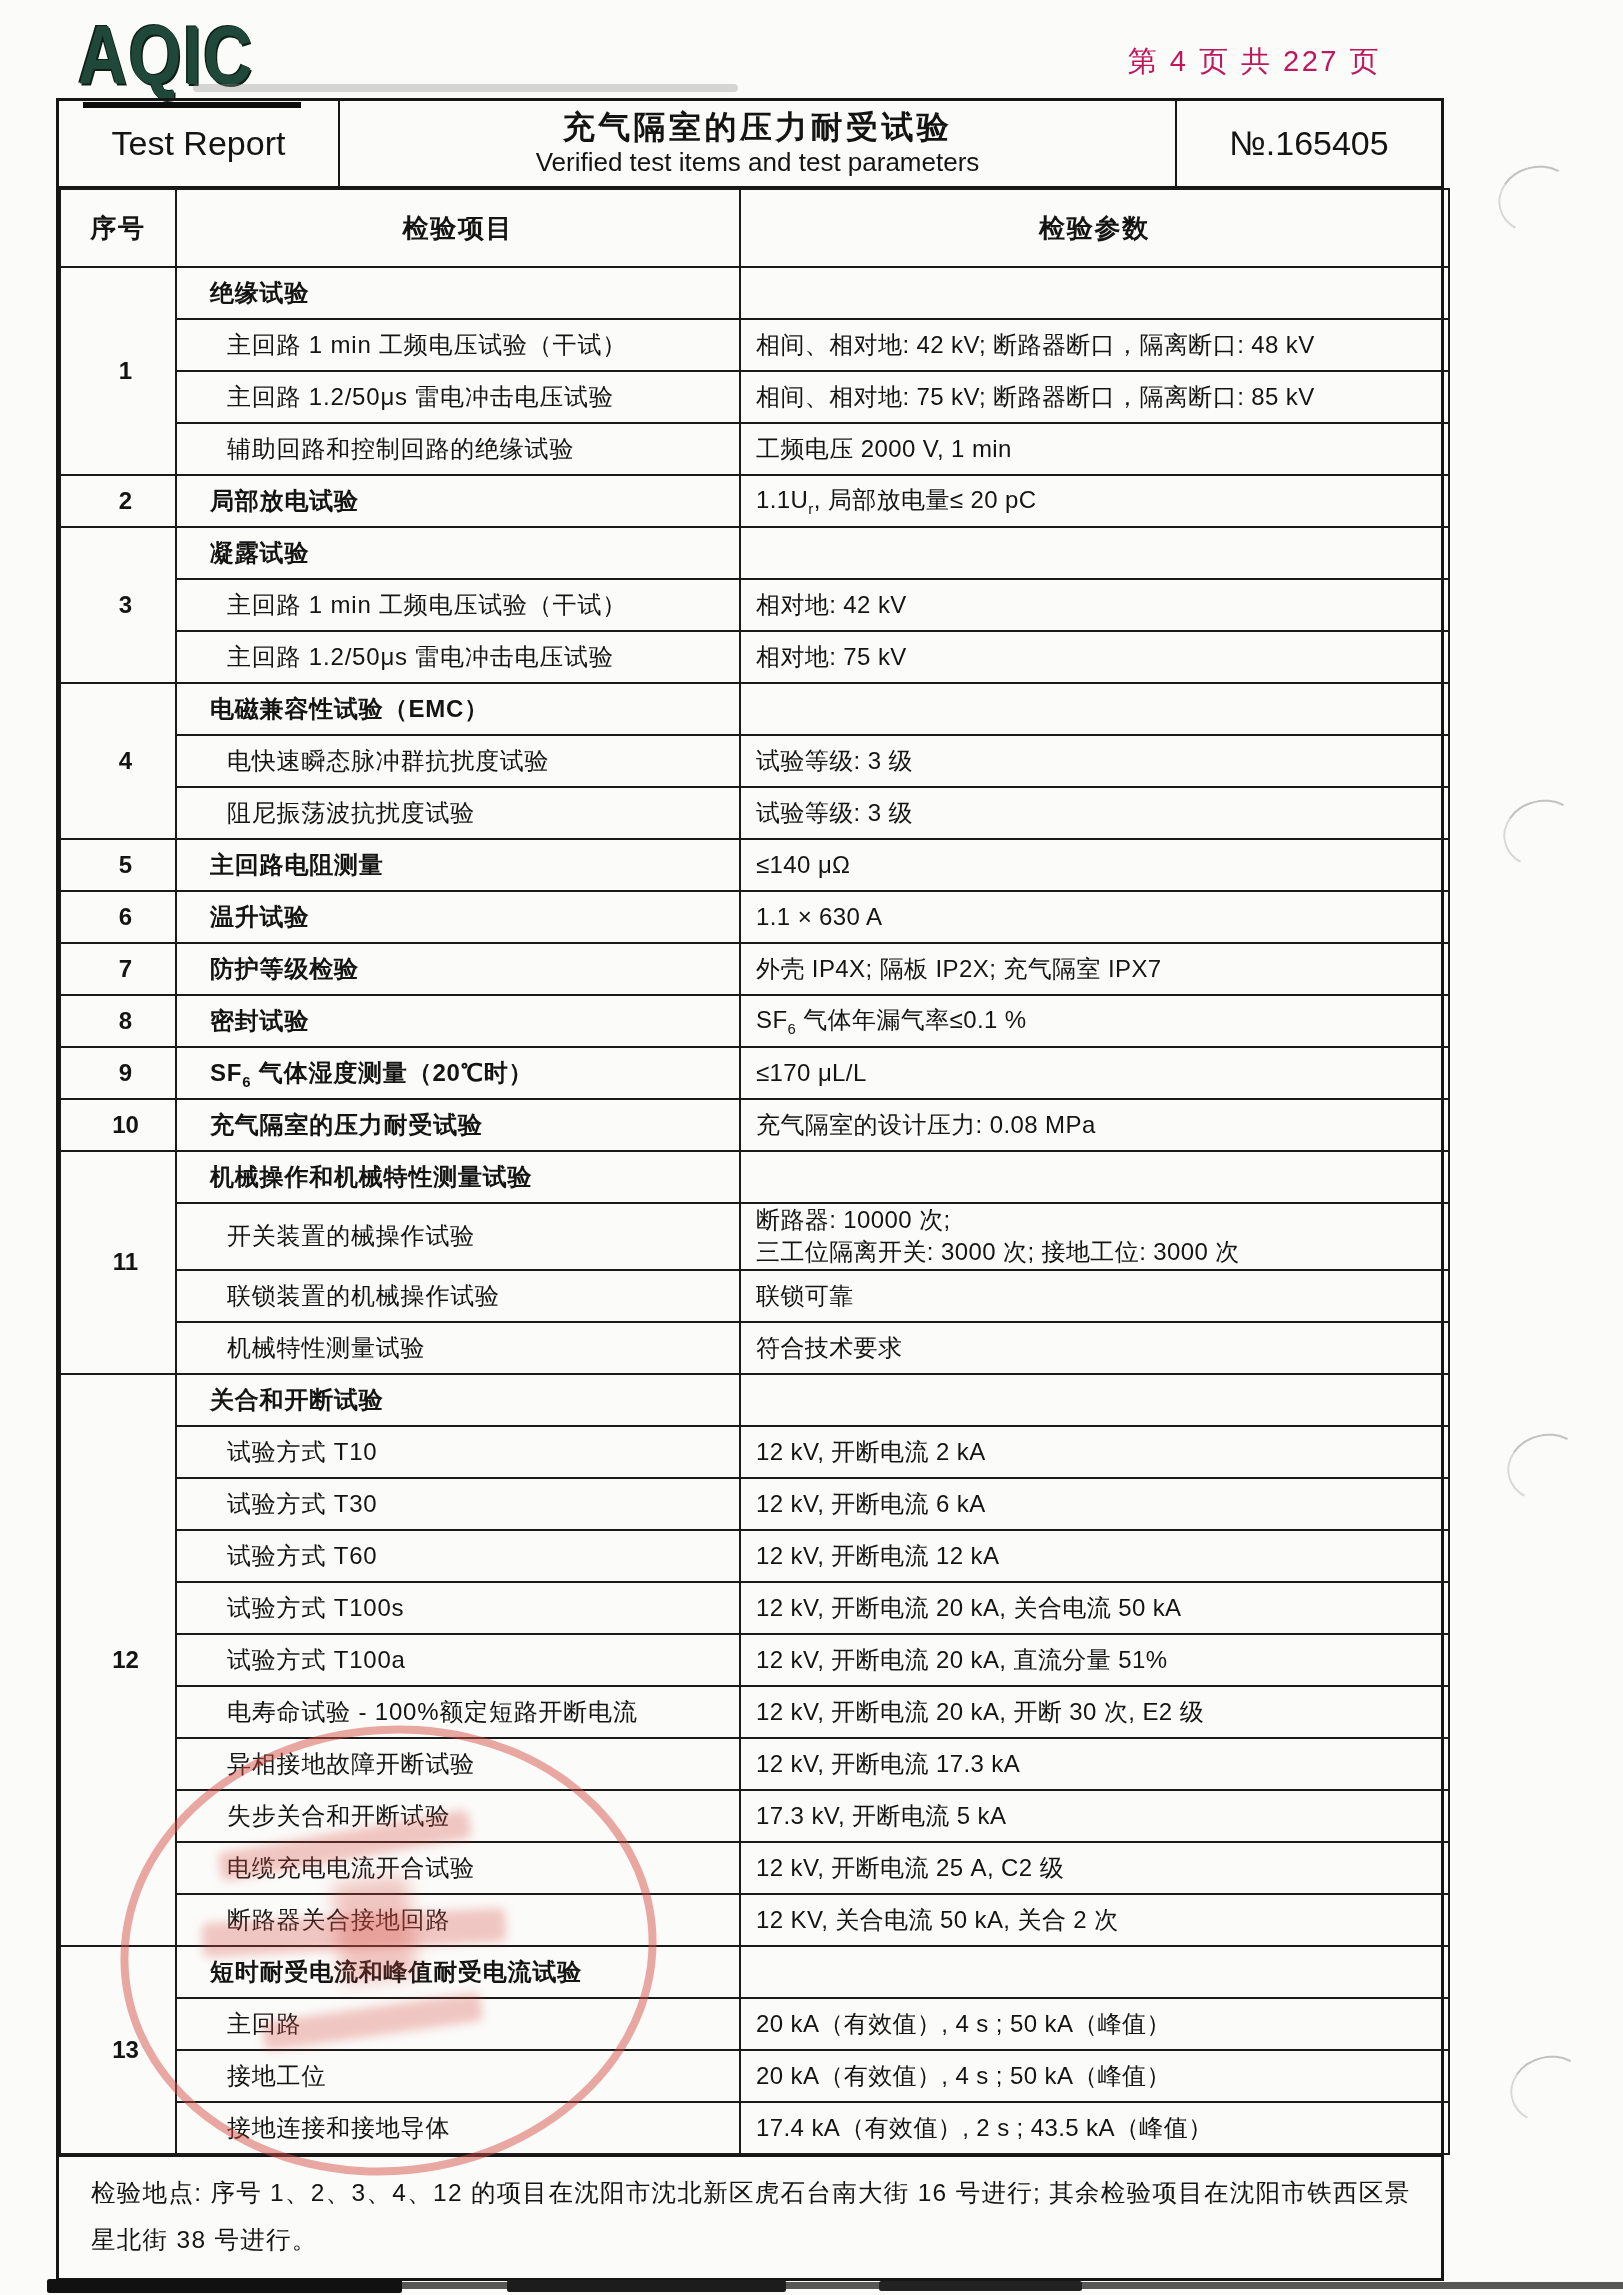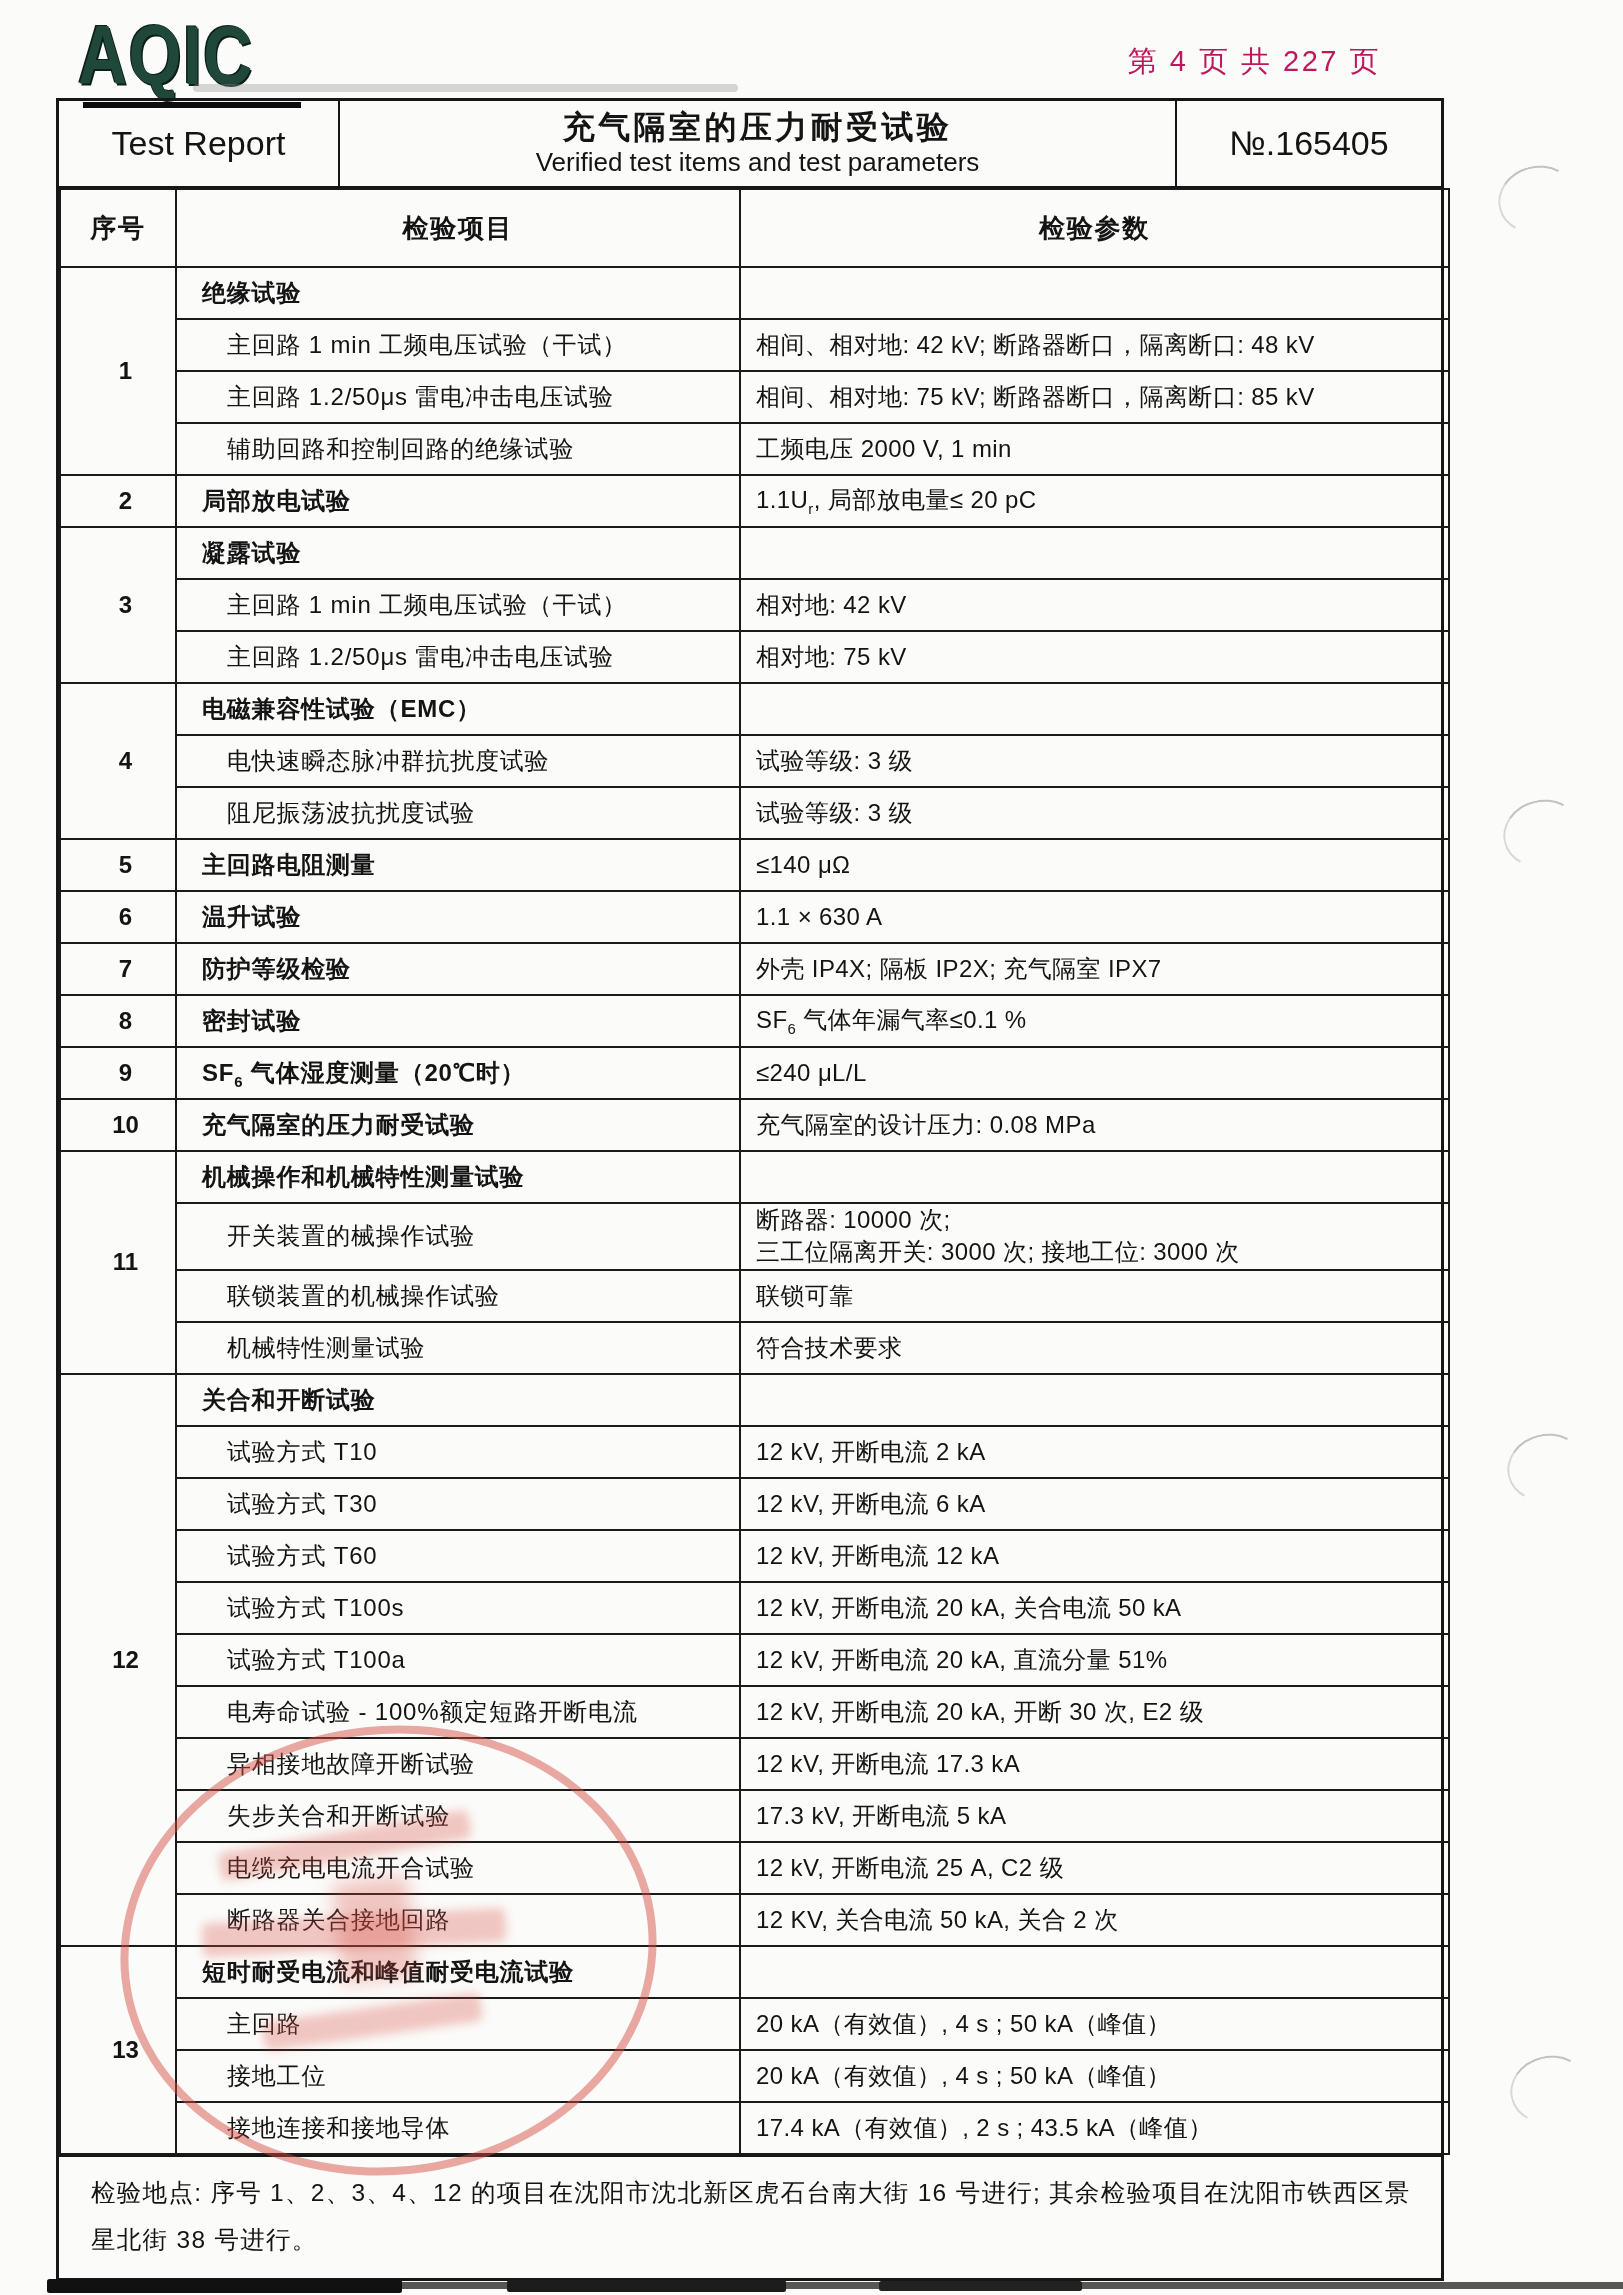--- a/index.html
+++ b/index.html
@@ -43,21 +43,21 @@
     white-space:nowrap;overflow:visible;
   }
   tr.colhead{height:78px;}
   tr.colhead td{font-weight:bold;font-size:26px;text-align:center;padding:0;letter-spacing:1.7px;}
   tr.row{height:52px;}
   tr.row.tall{height:62px;}
   td.no-cell{
     text-align:center;font-weight:bold;font-size:25px;padding:0;
     vertical-align:top;padding-top:11px;
   }
-  td.item-cell.lead{font-weight:bold;padding-left:25px;letter-spacing:0.8px;}
+  td.item-cell.lead{font-weight:bold;padding-left:33px;letter-spacing:0.8px;}
   td.item-cell.sub{padding-left:50px;letter-spacing:0.8px;}
   td.param-cell{font-size:23px;letter-spacing:0.4px;line-height:1.35;}
   sub{font-size:.62em;}
 
   .footnote{
     border-top:2.5px solid #161616;box-sizing:border-box;
     padding:13.5px 29px 15px 32px;font-size:24.5px;line-height:1.9;letter-spacing:1.3px;
     min-height:123px;
   }
 
@@ -188,21 +188,21 @@
             <td class="param-cell">外壳 IP4X; 隔板 IP2X; 充气隔室 IPX7</td>
           </tr>
           <tr class="row">
             <td class="no-cell" rowspan="1">8</td>
             <td class="item-cell lead">密封试验</td>
             <td class="param-cell">SF<sub>6</sub> 气体年漏气率≤0.1 %</td>
           </tr>
           <tr class="row">
             <td class="no-cell" rowspan="1">9</td>
             <td class="item-cell lead">SF<sub>6</sub> 气体湿度测量（20℃时）</td>
-            <td class="param-cell">≤240 μL/L</td>
+            <td class="param-cell">≤170 μL/L</td>
           </tr>
           <tr class="row">
             <td class="no-cell" rowspan="1">10</td>
             <td class="item-cell lead">充气隔室的压力耐受试验</td>
             <td class="param-cell">充气隔室的设计压力: 0.08 MPa</td>
           </tr>
           <tr class="row">
             <td class="no-cell" rowspan="4">11</td>
             <td class="item-cell lead">机械操作和机械特性测量试验</td>
             <td class="param-cell"></td>

